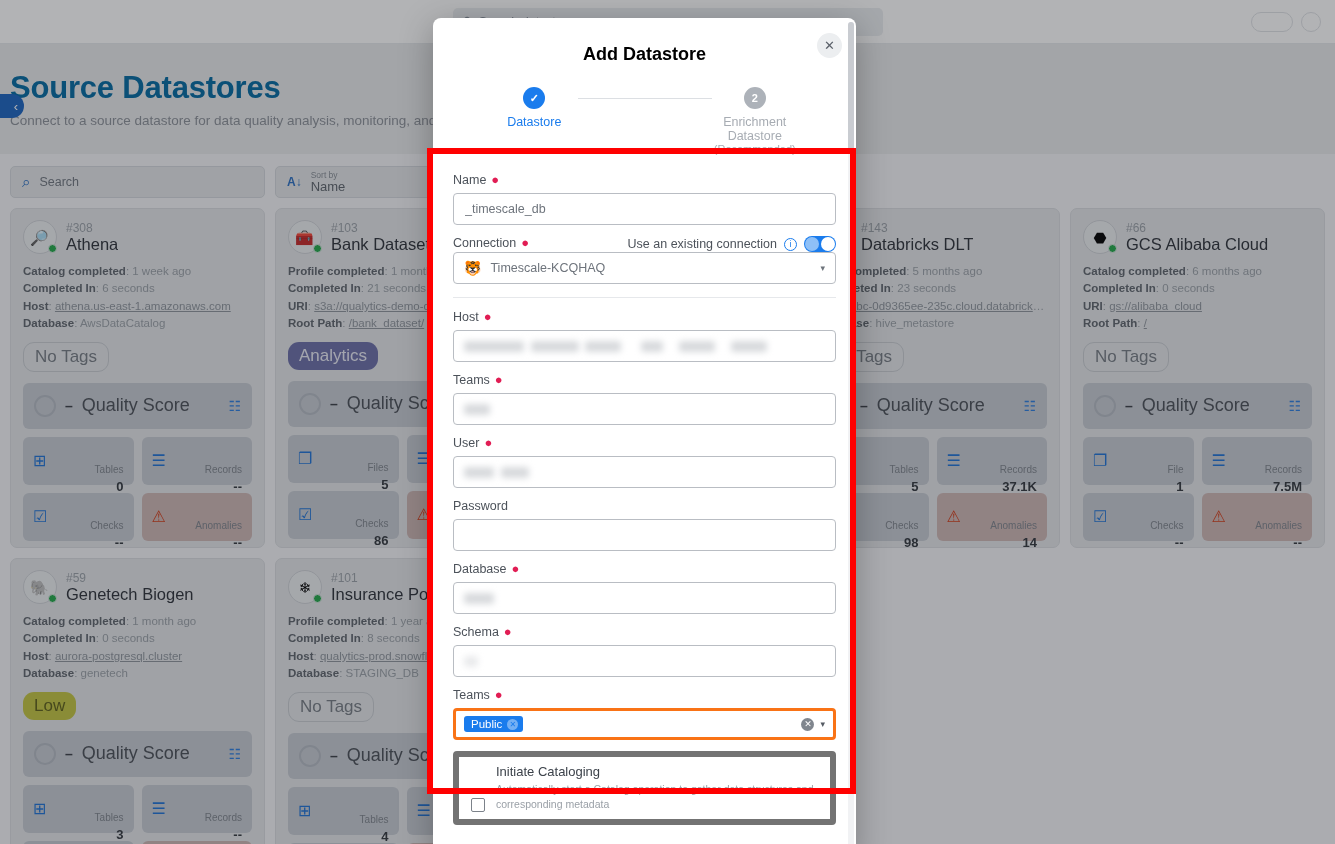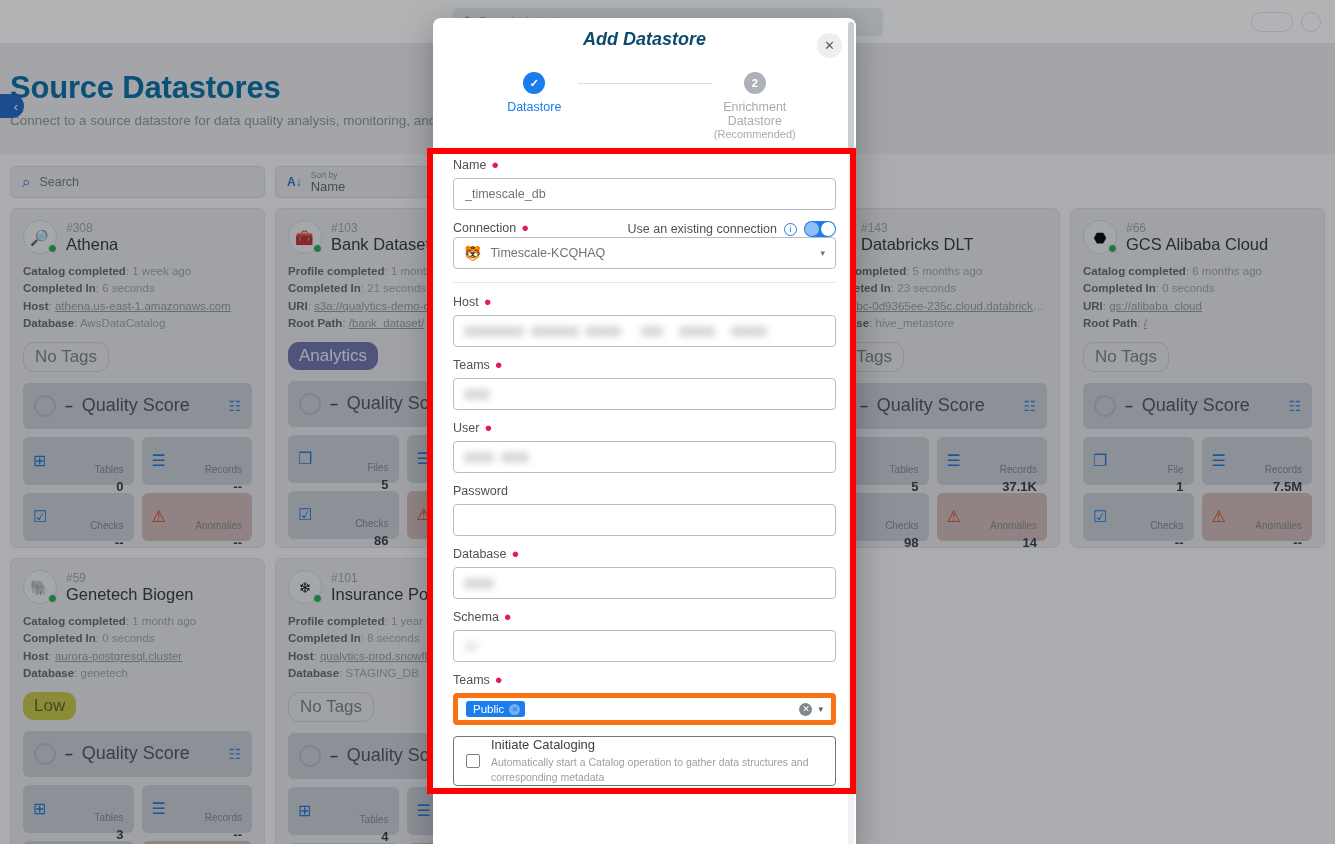--- a/index.html
+++ b/index.html
@@ -140,22 +140,22 @@
     overflow: hidden;
   }
   .modal-inner { position: absolute; inset: 0; padding: 0 20px; }
   .close-btn {
     position: absolute; top: 15px; right: 14px; width: 25px; height: 25px;
     border-radius: 50%; background: #eceef0; color: #5a6069;
     display: flex; align-items: center; justify-content: center;
     font-size: 13px; cursor: pointer; border: none; z-index: 3;
   }
   .modal-title {
-    padding-top: 11px; text-align: center;
-    font-size: 18px; font-weight: 700; color: #0c4a6e; font-style: italic;
+    padding-top: 26px; text-align: center;
+    font-size: 18px; font-weight: 700; color: #000000;
   }
   .stepper {
     margin-top: 22px; display: flex; align-items: flex-start;
     justify-content: center; gap: 0; padding: 0 38px;
   }
   .step { width: 118px; text-align: center; }
   .step-circ {
     width: 22px; height: 22px; border-radius: 50%;
     display: inline-flex; align-items: center; justify-content: center;
     font-size: 11px; font-weight: 700; color: #fff;
@@ -205,42 +205,42 @@
   }
   .select {
     width: 100%; height: 32px; border: 1px solid #b9bdc3; border-radius: 4px;
     background: #fff; display: flex; align-items: center; gap: 9px; padding: 0 10px;
     font-size: 12.5px; color: #6e747c; cursor: pointer;
   }
   .select .caret { margin-left: auto; color: #6e747c; font-size: 9px; }
   .divider { height: 1px; background: #e6e8eb; margin: 13px 0 12px; }
 
   .teams-box {
-    width: 100%; min-height: 32px; border: 5px solid #f97316; border-radius: 4px;
+    width: 100%; min-height: 32px; border: 3px solid #f97316; border-radius: 4px;
     background: #fff; display: flex; align-items: center; padding: 0 8px; gap: 6px;
   }
   .chip {
     background: #1a7ced; color: #fff; font-size: 11.5px; border-radius: 3px;
     padding: 2px 5px 2px 7px; display: inline-flex; align-items: center; gap: 5px;
   }
   .chip .x {
     width: 11px; height: 11px; border-radius: 50%; background: rgba(255,255,255,0.4);
     color: #1a7ced; font-size: 8px; display: inline-flex; align-items: center; justify-content: center;
     cursor: pointer;
   }
   .teams-box .clear {
     margin-left: auto; width: 13px; height: 13px; border-radius: 50%; background: #80868e;
     color: #fff; font-size: 9px; display: inline-flex; align-items: center; justify-content: center;
     cursor: pointer;
   }
   .teams-box .caret { color: #555b63; font-size: 9px; cursor: pointer; }
 
   .chk-card {
-    margin-top: 9px; border: 1px solid #737373; border-radius: 4px;
-    padding: 0 12px; display: flex; gap: 11px; align-items: center;
+    margin-top: 9px; border: 6px solid #737373; border-radius: 4px;
+    padding: 7px 12px; display: flex; gap: 11px; align-items: flex-end;
   }
   .chk-sq { width: 14px; height: 14px; border: 1.4px solid #7c828a; border-radius: 2px; flex: 0 0 14px; margin-top: 1px; cursor: pointer; }
   .chk-t { font-size: 13px; color: #3c424a; }
   .chk-d { font-size: 10.5px; color: #9aa0a7; margin-top: 3px; line-height: 1.42; }
 
   
   .m-scroll {
     position: absolute; right: 2px; top: 4px; width: 6px; height: 826px;
     background: #f1f2f4; border-radius: 3px; z-index: 4;
   }

